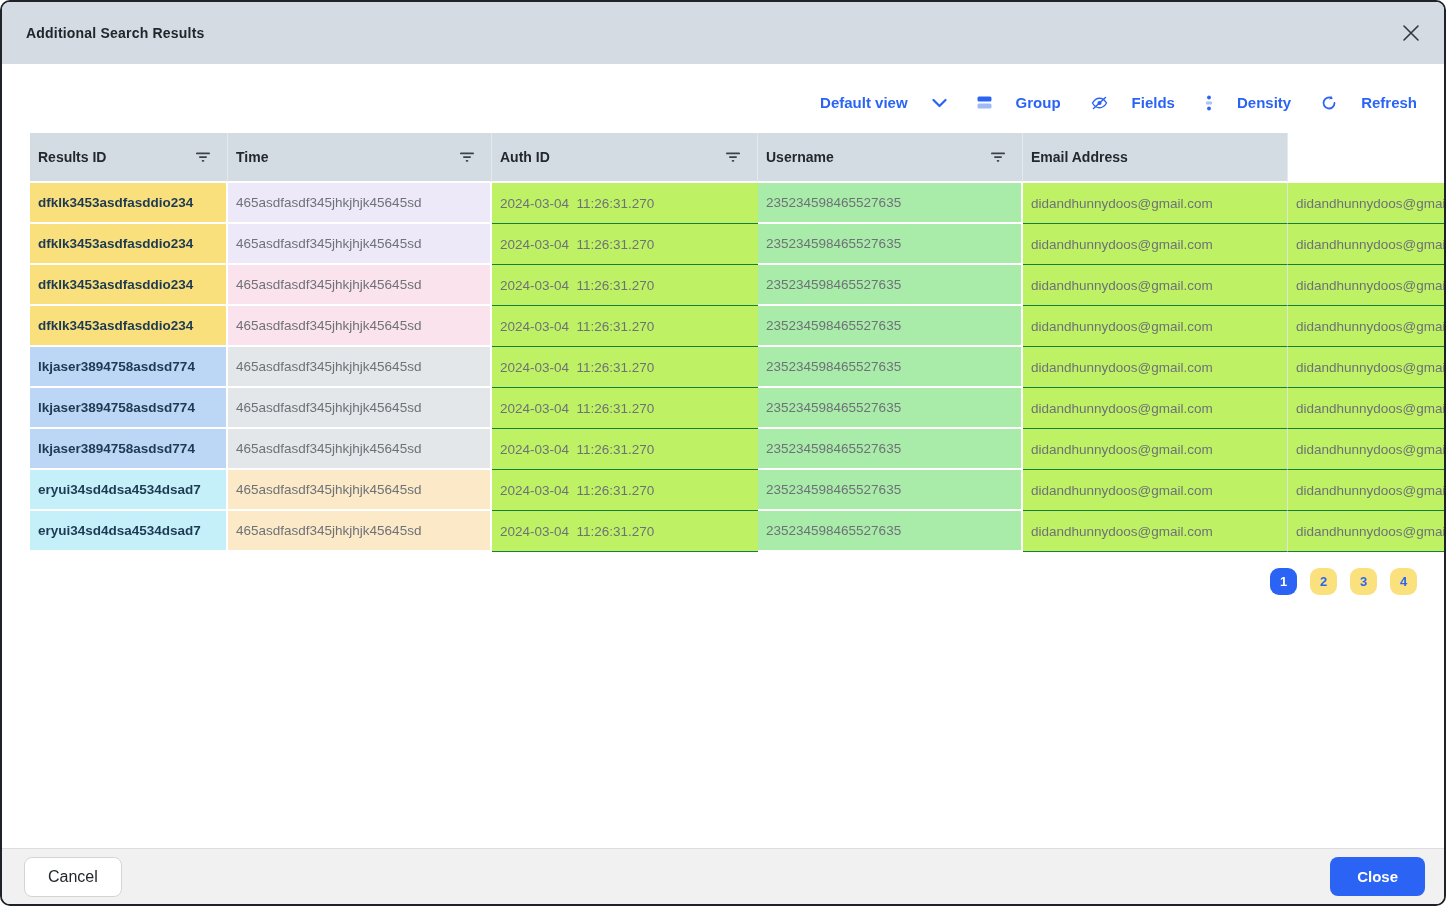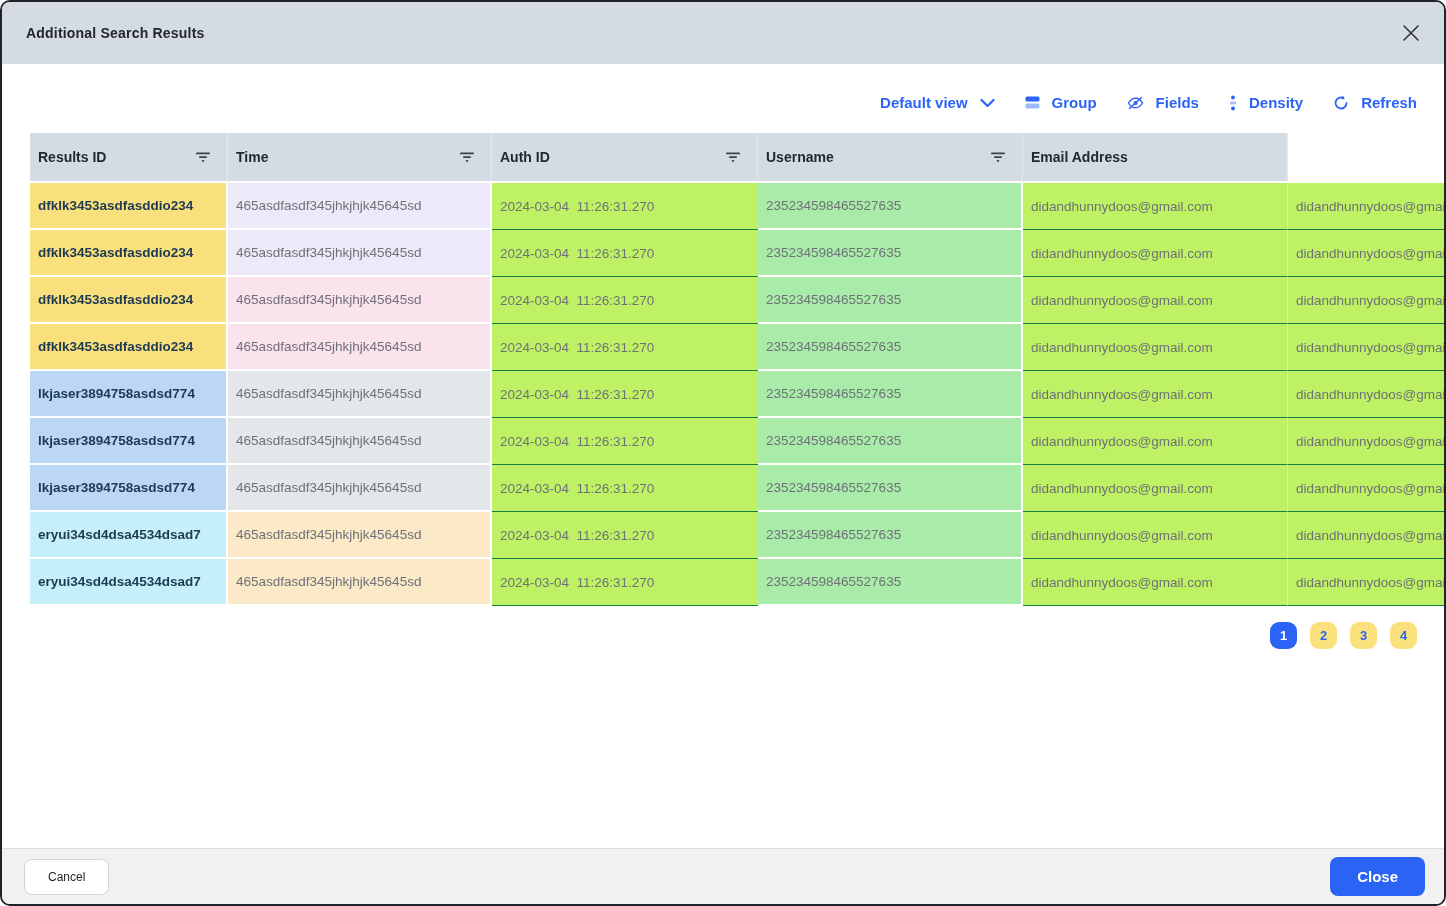--- a/index.html
+++ b/index.html
@@ -12,33 +12,33 @@
     height:62px; background:#d4dbe2; display:flex; align-items:center;
     padding:0 22px 0 24px; flex:0 0 auto;
   }
   .titlebar .title { font-size:14px; font-weight:700; color:#21262b; letter-spacing:.2px; }
   .titlebar .close-x { margin-left:auto; cursor:pointer; display:flex; align-items:center; }
   .content { flex:1 1 auto; display:flex; flex-direction:column; overflow:hidden; }
   .toolbar {
     margin-top:30px; padding-right:27px; display:flex; justify-content:flex-end;
     align-items:center; gap:30px; flex:0 0 auto;
   }
-  .tb-item { display:flex; align-items:center; gap:12px; color:#2b64f5; font-size:15px; font-weight:600; cursor:pointer; }
+  .tb-item { display:flex; align-items:center; gap:24px; color:#2b64f5; font-size:15px; font-weight:600; cursor:pointer; }
   .tb-item svg { display:block; }
   
   .table-wrap { margin:22px 0 0 28px; overflow:hidden; flex:0 0 auto; }
   .grid { display:grid; grid-template-columns:198px 264px 266px 265px 265px 265px; width:1523px; }
   .th {
     background:#d4dce3; height:50px; display:flex; align-items:center;
     padding:0 16px 0 8px; font-size:14px; font-weight:600; color:#23282d;
     border-right:1px solid #e3e9ed; border-bottom:2px solid #fff;
   }
   .th .filter { margin-left:auto; cursor:pointer; display:flex; }
   .td {
-    height:47px; display:flex; align-items:center; padding:0 4px 0 8px;
+    height:41px; display:flex; align-items:center; padding:0 4px 0 8px;
     font-size:13.5px; color:#6e7277; white-space:pre; overflow:hidden;
   }
   .td.colored { border-right:2px solid #fff; border-bottom:2px solid #fff; }
   .td.plain   { background:#bef264; border-bottom:1px solid #15803d; }
   .td.session { font-weight:700; color:#1d3a52; font-size:13.5px; }
   .td.username { border-right:1px solid #e2e2e2; }
   
   .pagination { margin:16px 27px 0 0; display:flex; justify-content:flex-end; gap:13px; flex:0 0 auto; }
   .page-btn {
     width:27px; height:27px; border-radius:9px; border:none; font-family:inherit;
@@ -46,21 +46,21 @@
     cursor:pointer; background:#fae17d; color:#2b64f5;
   }
   .page-btn.active { background:#2b64f5; color:#fff; }
   
   .footer {
     margin-top:auto; height:56px; background:#f1f1f1; border-top:1px solid #dddddd;
     display:flex; align-items:center; padding:0 19px 0 22px; flex:0 0 auto;
   }
   .btn-cancel {
     background:#fff; border:1px solid #d4d4d4; border-radius:8px; padding:10px 23px;
-    font-family:inherit; font-size:12px; color:#21262b; cursor:pointer;
+    font-family:inherit; font-size:16px; color:#21262b; cursor:pointer;
   }
   .btn-close {
     margin-left:auto; background:#2b64f5; border:none; border-radius:8px; padding:11px 27px;
     font-family:inherit; font-size:15px; font-weight:700; color:#fff; cursor:pointer;
   }
 </style>
 </head>
 <body>
 
 <div class="modal">

